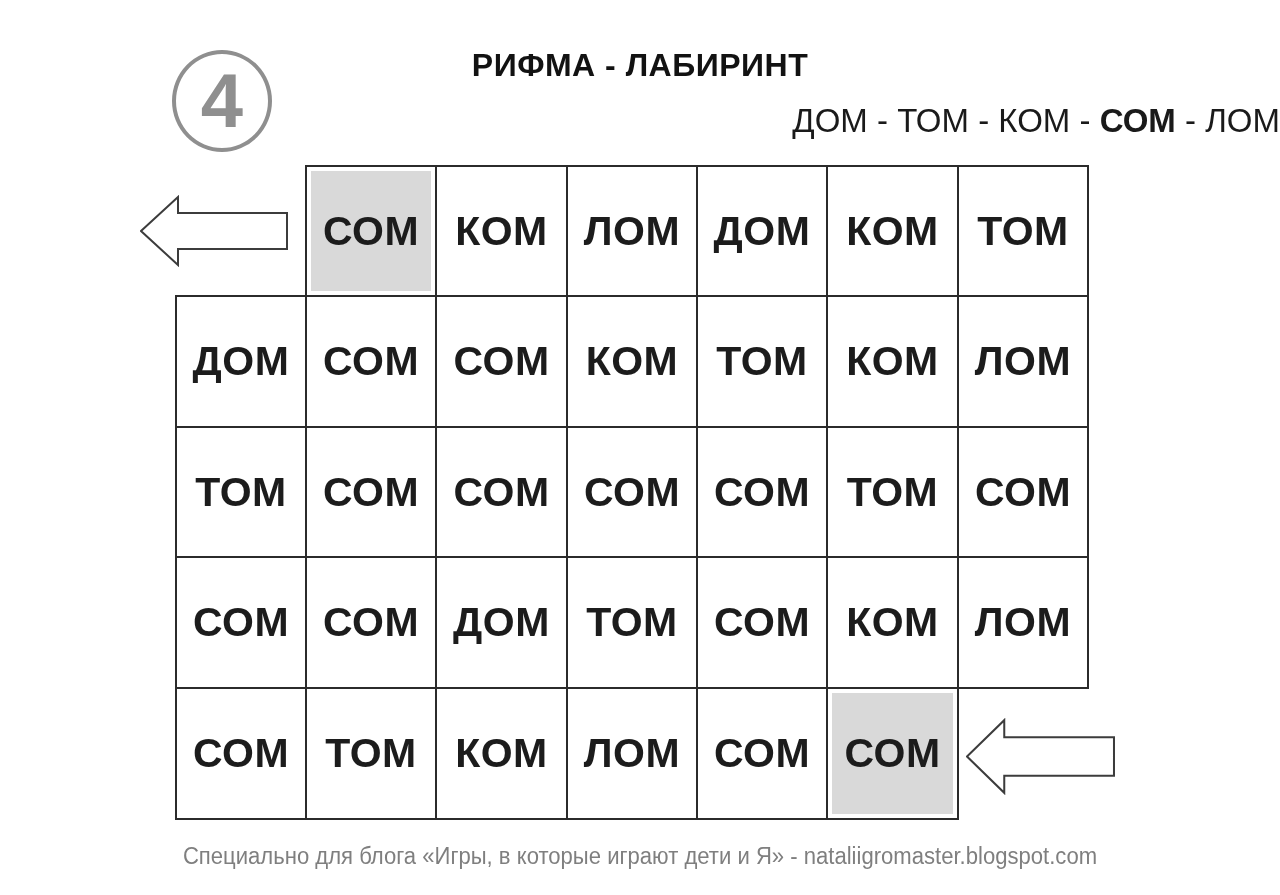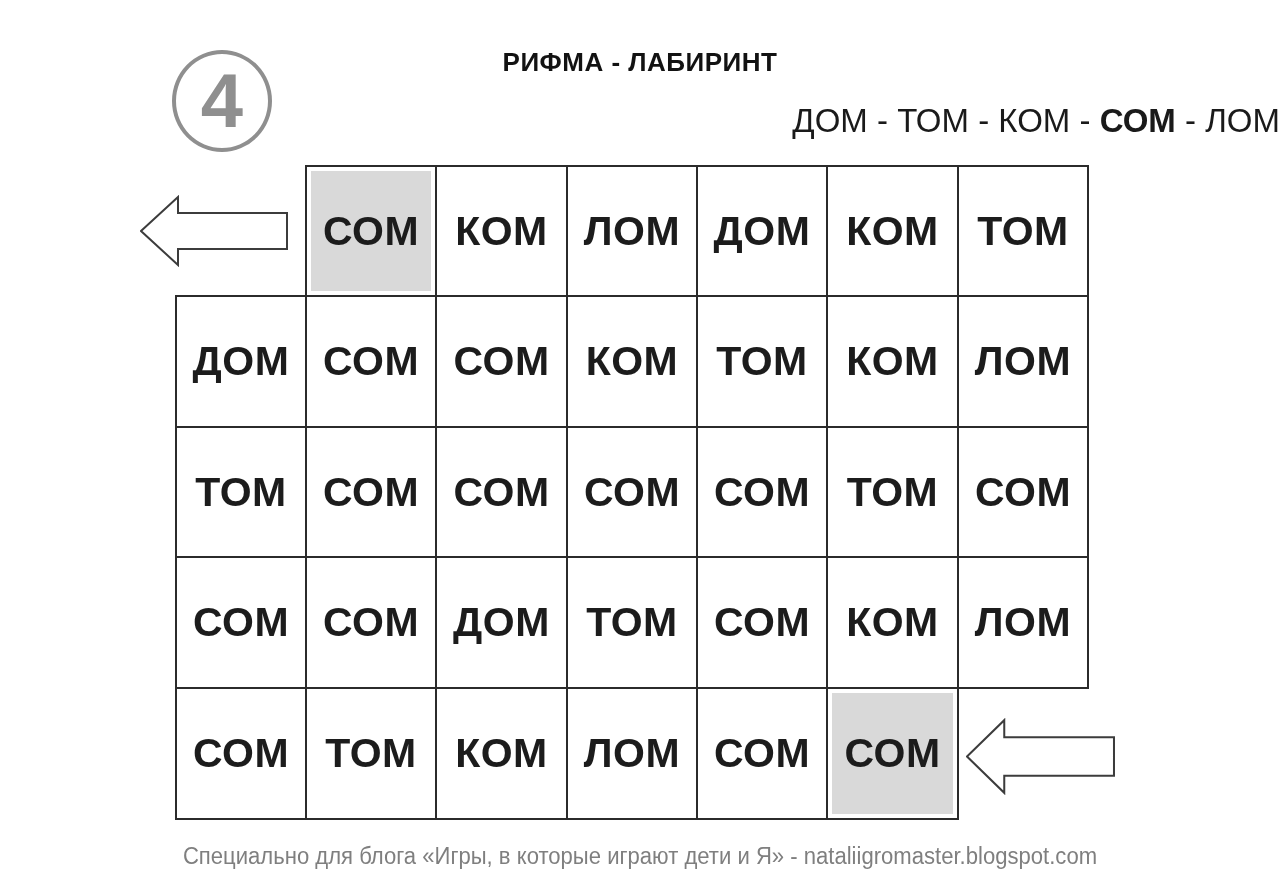--- a/index.html
+++ b/index.html
@@ -10,21 +10,21 @@
   
   .badge{
     position:absolute;left:172px;top:50px;width:100px;height:102px;
     border:4px solid var(--badge);border-radius:50%;
     display:flex;align-items:center;justify-content:center;box-sizing:border-box;
   }
   .badge-num{font-size:76px;font-weight:bold;color:var(--badge);line-height:1;}
   
   .title{
     position:absolute;left:0;top:47px;width:100%;text-align:center;
-    font-size:26px;font-weight:bold;color:#121212;letter-spacing:0.5px;
+    font-size:32px;font-weight:bold;color:#121212;letter-spacing:0.5px;
   }
   .subtitle{
     position:absolute;left:0;top:102px;width:100%;text-align:right;
     font-size:33px;color:#1a1a1a;
   }
   .subtitle .b{font-weight:bold;}
   
   .grid{position:absolute;left:0;top:0;width:100%;height:100%;}
   .cell{
     position:absolute;box-sizing:border-box;border:2px solid var(--line);

